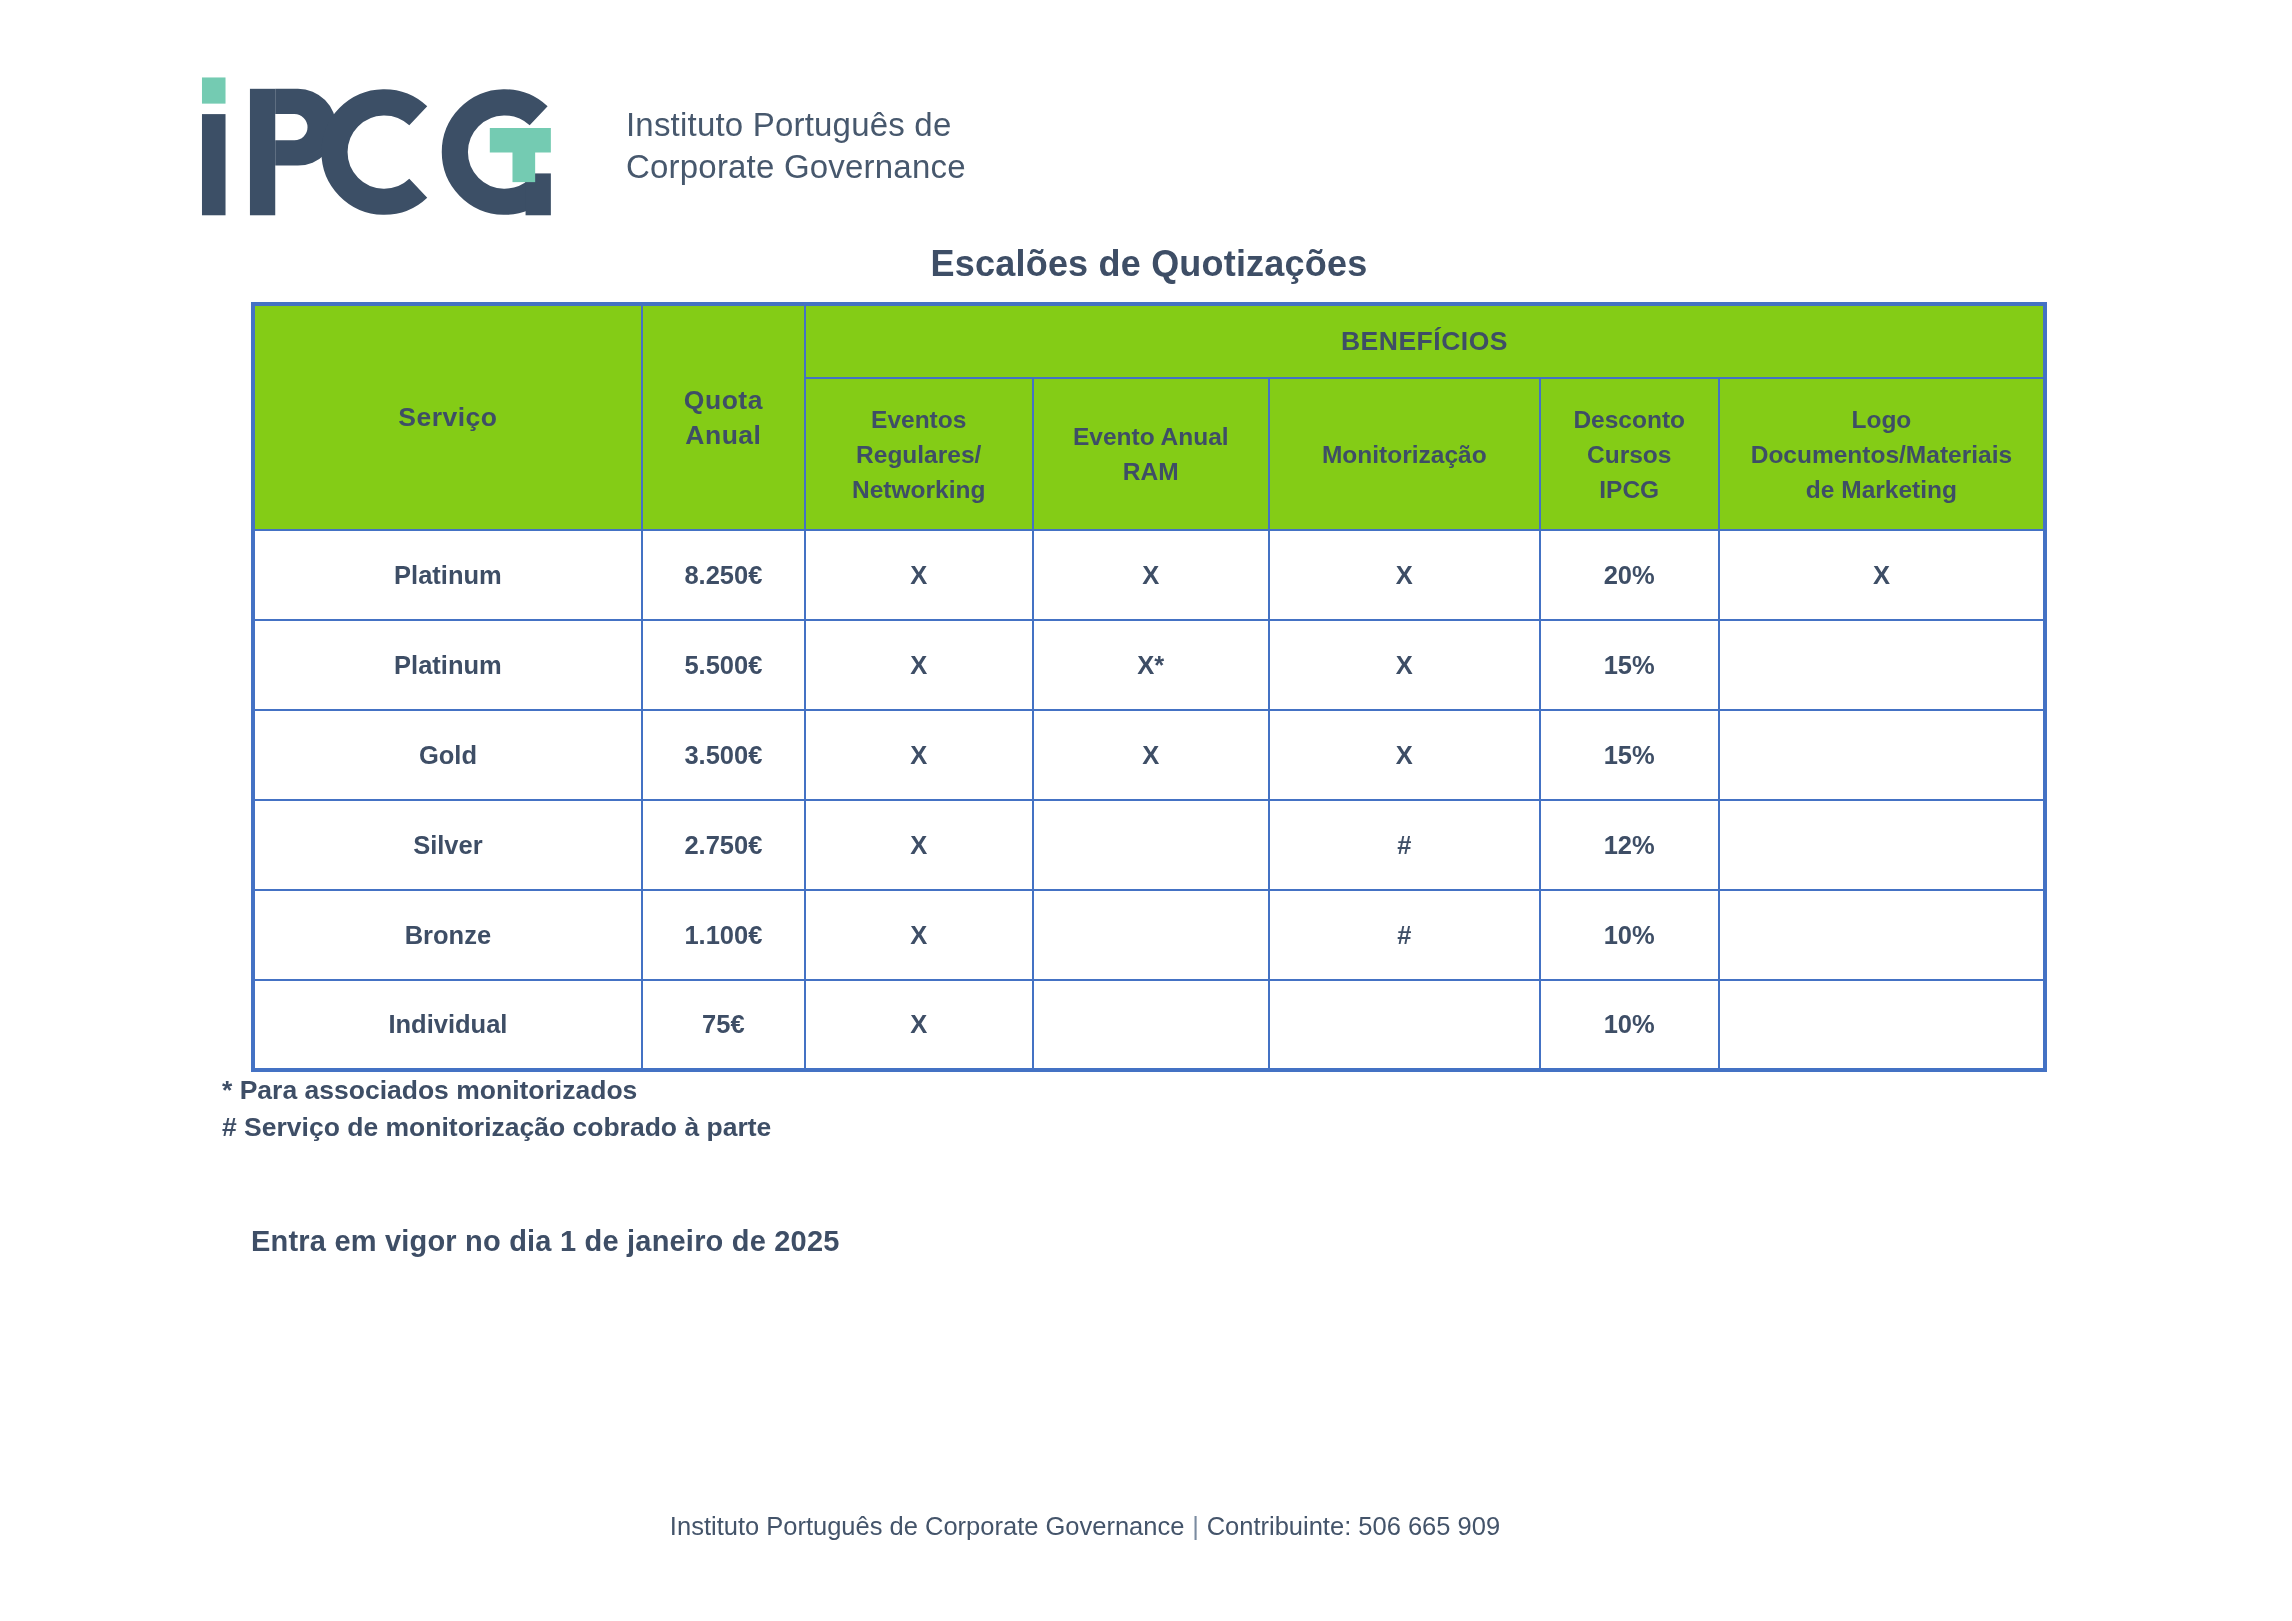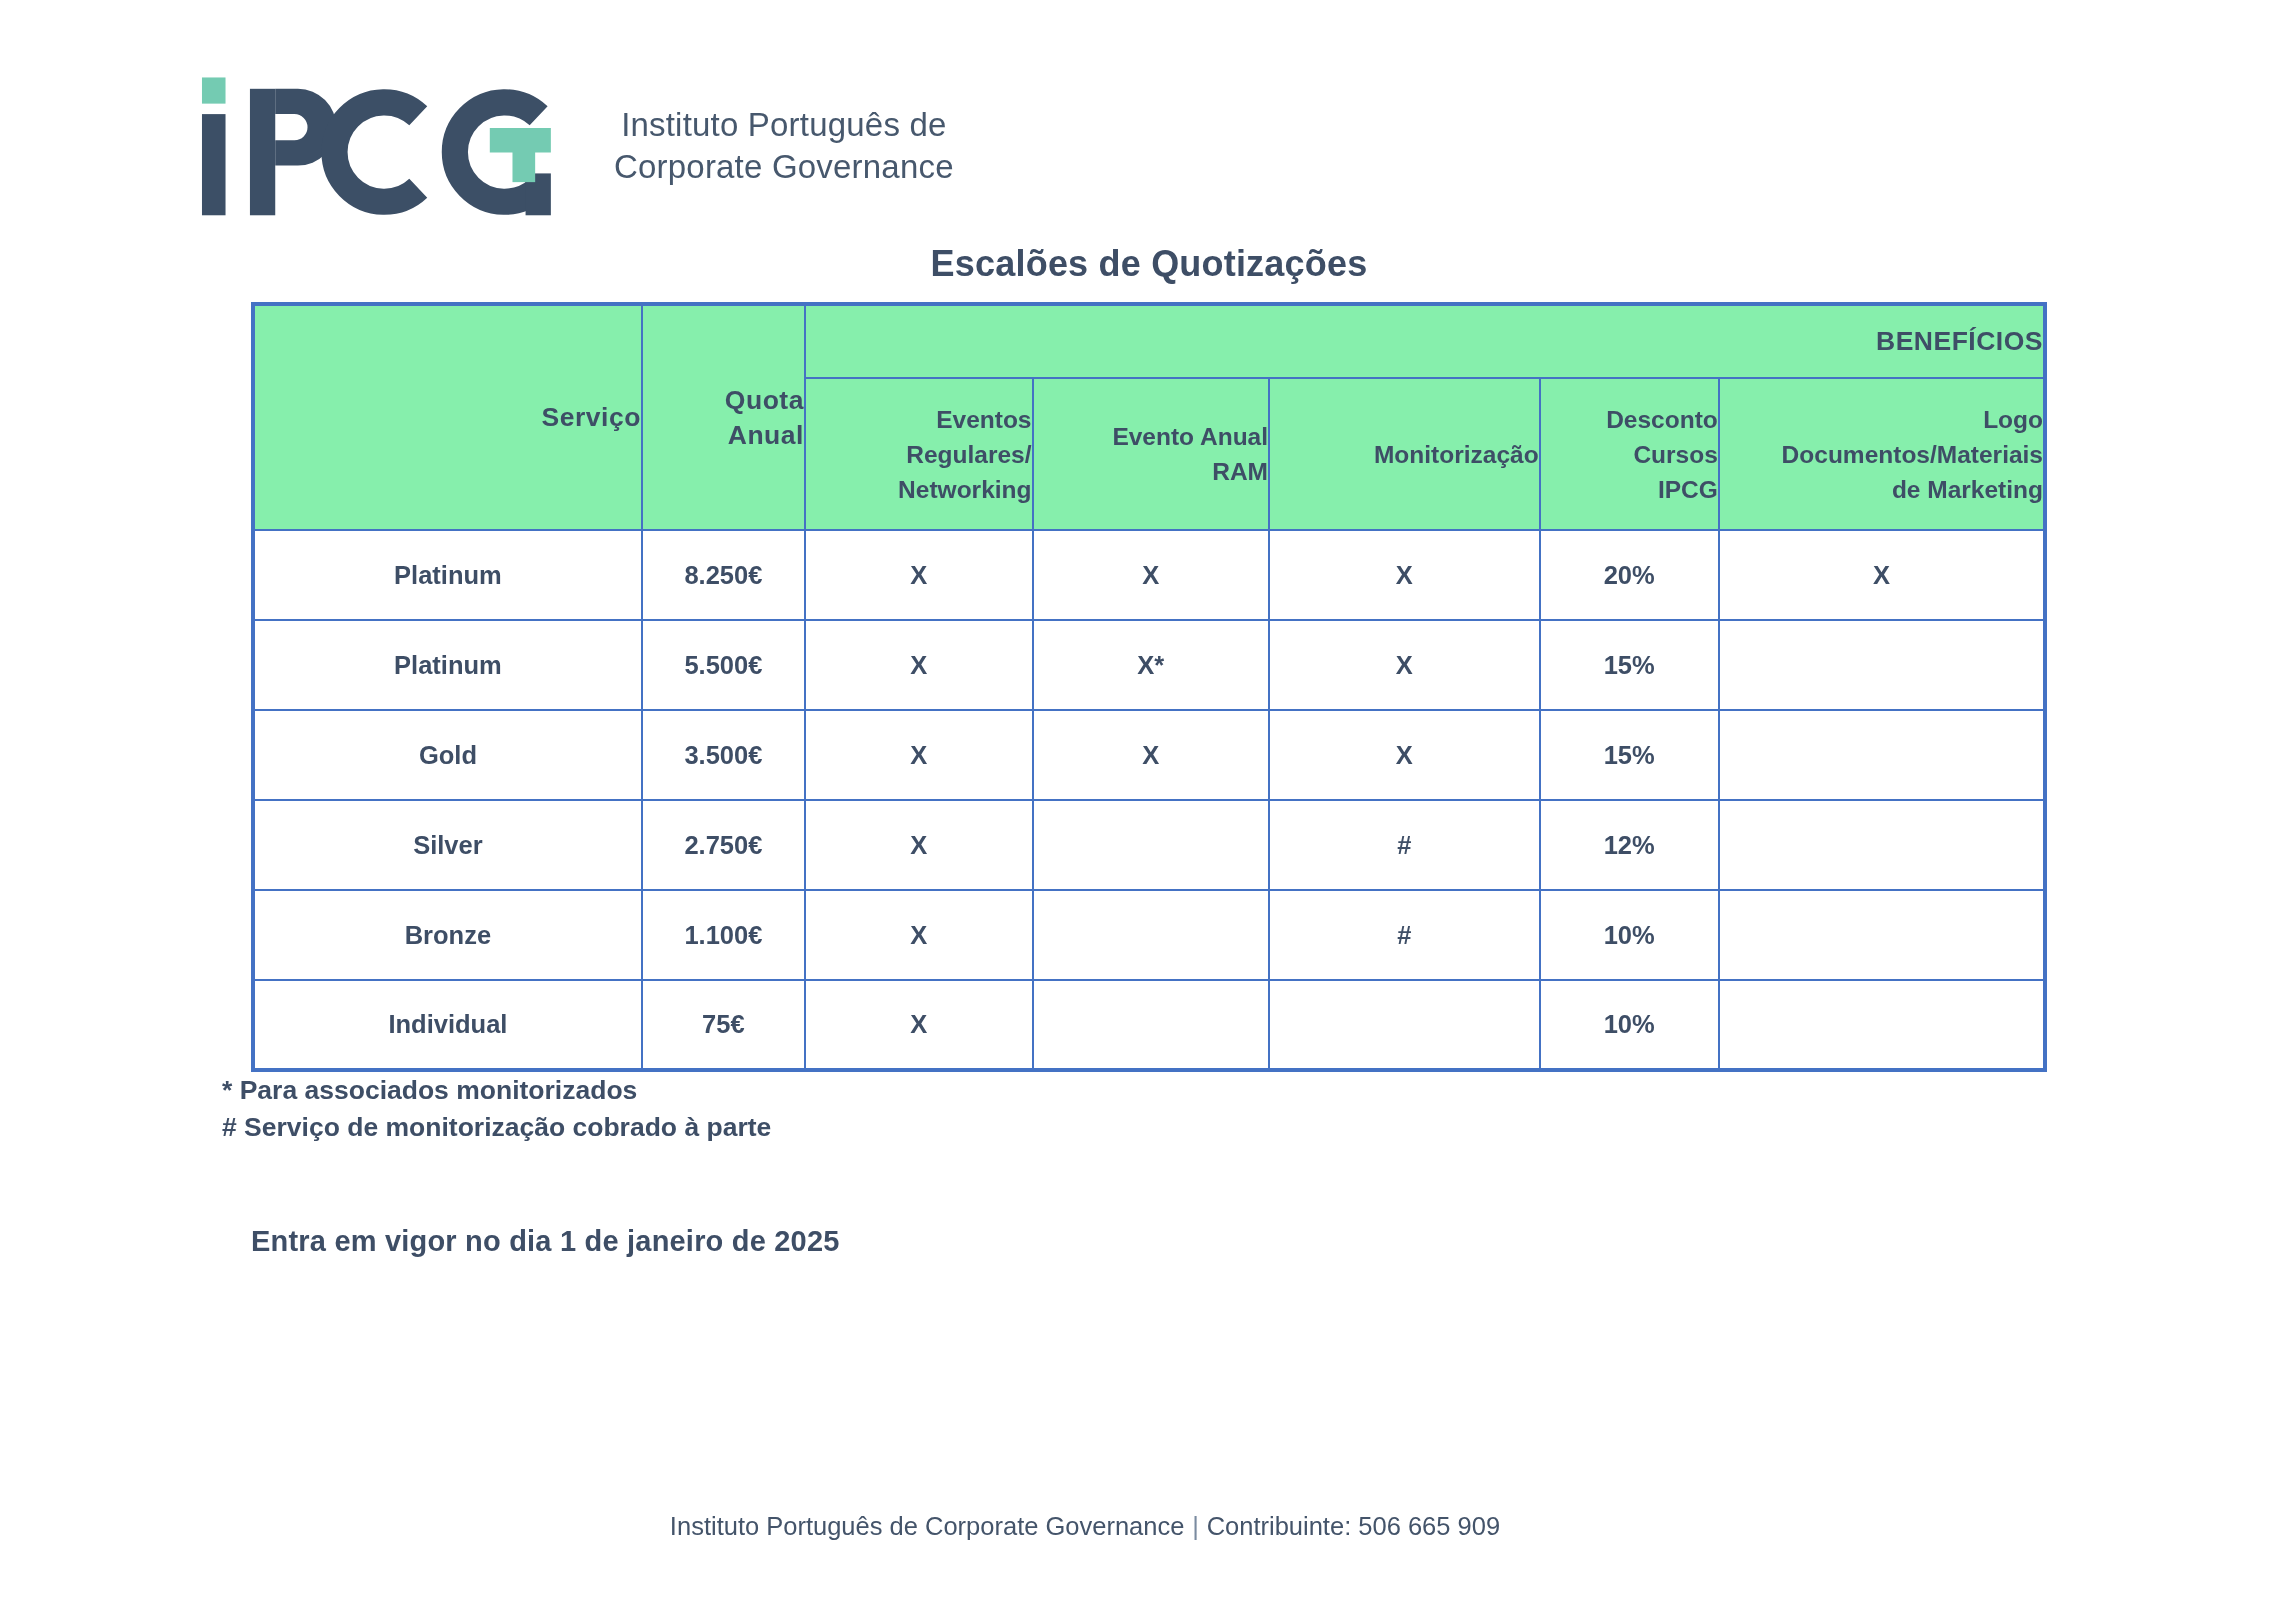--- a/index.html
+++ b/index.html
@@ -5,41 +5,41 @@
   * { margin:0; padding:0; box-sizing:border-box; }
   html,body { background:#ffffff; }
   body { font-family:"Liberation Sans", sans-serif; color:#44546A; }
   .page {
     position:relative; width:2293px; height:1621px; background:#ffffff; overflow:hidden;
   }
 
   
   .logo-block { position:absolute; left:201px; top:67px; display:flex; align-items:center; }
   .logo-mark { width:377px; height:157px; display:block; }
-  .logo-text { margin-left:36px; font-size:33px; line-height:42px; color:#47586D; letter-spacing:0.2px;text-align:center; }
+  .logo-text { margin-left:48px; font-size:33px; line-height:42px; color:#47586D; letter-spacing:0.2px; }
 
   
   .doc-title {
     position:absolute; left:251px; top:243px; width:1796px;
     text-align:center; font-size:36px; font-weight:700; color:#3E4E66; letter-spacing:0.2px;
   }
 
   
   .fees-table {
     position:absolute; left:251px; top:302px; width:1796px;
     border-collapse:collapse; table-layout:fixed;
     border:4.9px solid #4472C4;
   }
   .fees-table th, .fees-table td {
     border:2px solid #4472C4;
     text-align:center; vertical-align:middle;
     font-weight:700; color:#3E4E66;
   }
   .fees-table thead th {
-    background:#86efac; font-size:24.5px; white-space:pre-line; line-height:35px;text-align:right;
+    background:#84cc16; font-size:24.5px; white-space:pre-line; line-height:35px;
   }
   .fees-table .hrow1 th { height:74px; font-size:26.5px; letter-spacing:0.5px; }
   .fees-table .hrow2 th { height:152px; }
   .fees-table tbody tr { height:90px; }
   .fees-table tbody td { font-size:25.5px; border-top-width:2.9px; border-bottom-width:2.9px; background:#ffffff; }
   .th-beneficios { border-bottom-width:2px; }
 
   
   .footnotes {
     position:absolute; left:222px; top:1072px;

